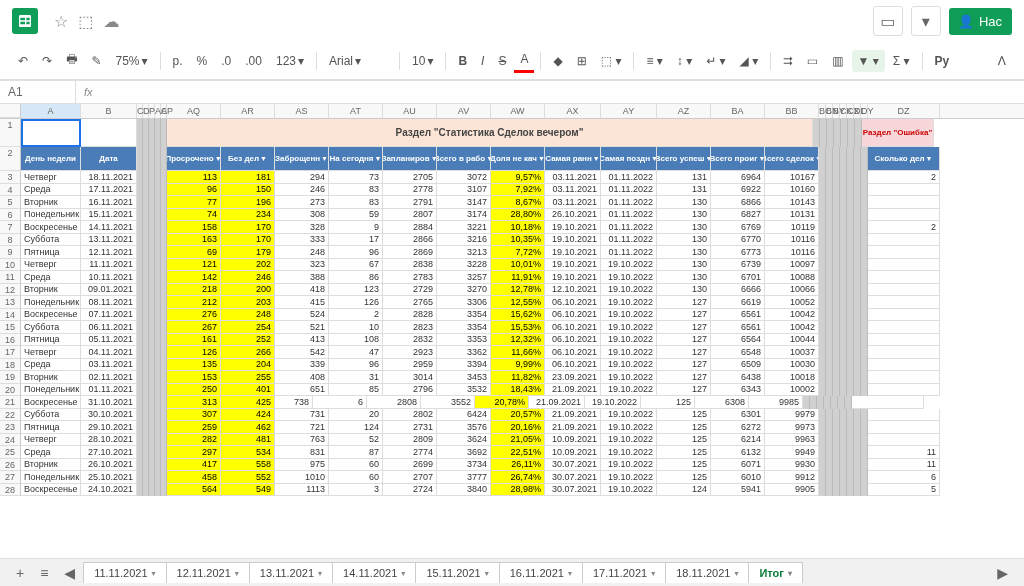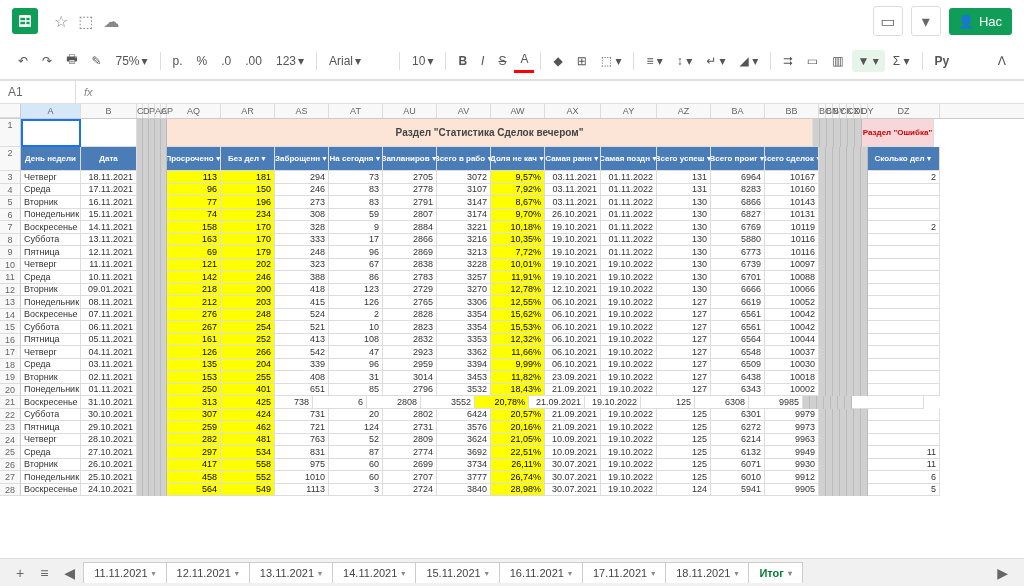--- a/index.html
+++ b/index.html
@@ -305,21 +305,21 @@
 <div class="cell yellow ra" style="width:54px">96</div>
 <div class="cell yellow ra" style="width:54px">150</div>
 <div class="cell datacell ra" style="width:54px">246</div>
 <div class="cell datacell ra" style="width:54px">83</div>
 <div class="cell datacell ra" style="width:54px">2778</div>
 <div class="cell datacell ra" style="width:54px">3107</div>
 <div class="cell yellow ra" style="width:54px">7,92%</div>
 <div class="cell datacell ra" style="width:56px">03.11.2021</div>
 <div class="cell datacell ra" style="width:56px">01.11.2022</div>
 <div class="cell datacell ra" style="width:54px">131</div>
-<div class="cell datacell ra" style="width:54px">8283</div>
+<div class="cell datacell ra" style="width:54px">6922</div>
 <div class="cell datacell ra" style="width:54px">10160</div>
 <div class="hidegroup" style="width:49px">
           <div class="hidecol" style="width:7px"></div>
           <div class="hidecol" style="width:7px"></div>
           <div class="hidecol" style="width:7px"></div>
           <div class="hidecol" style="width:7px"></div>
           <div class="hidecol" style="width:7px"></div>
           <div class="hidecol" style="width:7px"></div>
           <div class="hidecol" style="width:7px"></div>
         </div>
@@ -369,21 +369,21 @@
           <div class="hidecol"></div>
           <div class="hidecol"></div>
           <div class="hidecol"></div>
         </div>
 <div class="cell yellow ra" style="width:54px">74</div>
 <div class="cell yellow ra" style="width:54px">234</div>
 <div class="cell datacell ra" style="width:54px">308</div>
 <div class="cell datacell ra" style="width:54px">59</div>
 <div class="cell datacell ra" style="width:54px">2807</div>
 <div class="cell datacell ra" style="width:54px">3174</div>
-<div class="cell yellow ra" style="width:54px">9,70%</div>
+<div class="cell yellow ra" style="width:54px">28,80%</div>
 <div class="cell datacell ra" style="width:56px">26.10.2021</div>
 <div class="cell datacell ra" style="width:56px">01.11.2022</div>
 <div class="cell datacell ra" style="width:54px">130</div>
 <div class="cell datacell ra" style="width:54px">6827</div>
 <div class="cell datacell ra" style="width:54px">10131</div>
 <div class="hidegroup" style="width:49px">
           <div class="hidecol" style="width:7px"></div>
           <div class="hidecol" style="width:7px"></div>
           <div class="hidecol" style="width:7px"></div>
           <div class="hidecol" style="width:7px"></div>
@@ -441,21 +441,21 @@
 <div class="cell yellow ra" style="width:54px">163</div>
 <div class="cell yellow ra" style="width:54px">170</div>
 <div class="cell datacell ra" style="width:54px">333</div>
 <div class="cell datacell ra" style="width:54px">17</div>
 <div class="cell datacell ra" style="width:54px">2866</div>
 <div class="cell datacell ra" style="width:54px">3216</div>
 <div class="cell yellow ra" style="width:54px">10,35%</div>
 <div class="cell datacell ra" style="width:56px">19.10.2021</div>
 <div class="cell datacell ra" style="width:56px">01.11.2022</div>
 <div class="cell datacell ra" style="width:54px">130</div>
-<div class="cell datacell ra" style="width:54px">5880</div>
+<div class="cell datacell ra" style="width:54px">6770</div>
 <div class="cell datacell ra" style="width:54px">10116</div>
 <div class="hidegroup" style="width:49px">
           <div class="hidecol" style="width:7px"></div>
           <div class="hidecol" style="width:7px"></div>
           <div class="hidecol" style="width:7px"></div>
           <div class="hidecol" style="width:7px"></div>
           <div class="hidecol" style="width:7px"></div>
           <div class="hidecol" style="width:7px"></div>
           <div class="hidecol" style="width:7px"></div>
         </div>

